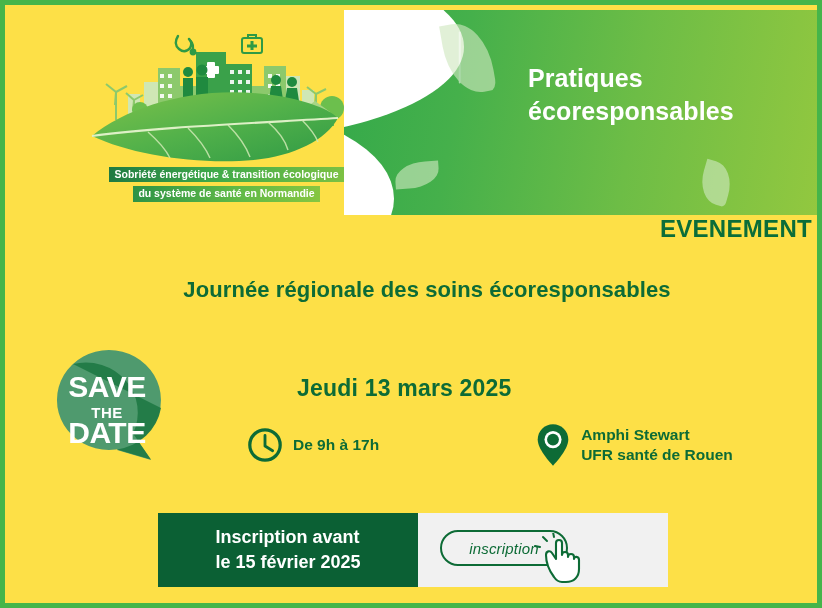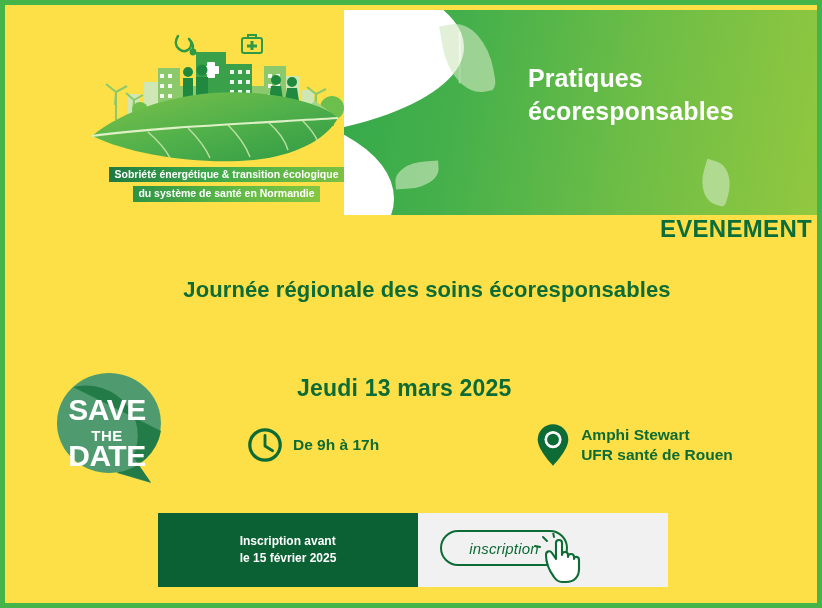--- a/index.html
+++ b/index.html
@@ -95,21 +95,21 @@
 
   
   .main-title{
     position:absolute;left:0;right:0;top:272px;
     text-align:center;
     color:#0d6b36;font-size:22px;font-weight:700;letter-spacing:.1px;padding-left:32px;
   }
 
   
   .std{
-    position:absolute;left:50px;top:366px;
+    position:absolute;left:50px;top:343px;
     width:108px;height:118px;
   }
   .std svg{display:block;}
 
   
   .date-line{
     position:absolute;left:292px;top:370px;
     color:#0d6b36;font-size:23px;font-weight:700;letter-spacing:.2px;
   }
   .info-row{
@@ -129,21 +129,21 @@
     position:absolute;left:153px;top:508px;
     width:510px;height:74px;
     display:flex;
   }
   .bot-left{
     width:260px;height:74px;
     background:#0b6034;
     display:flex;align-items:center;justify-content:center;
   }
   .bot-left-txt{
-    color:#ffffff;font-size:12px;font-weight:700;line-height:1.38;
+    color:#ffffff;font-size:18px;font-weight:700;line-height:1.38;
     text-align:left;
   }
   .bot-right{
     width:250px;height:74px;
     background:#f1f1f1;
     position:relative;
     font-style:italic;
   }
   .pill{
     position:absolute;left:22px;top:17px;

